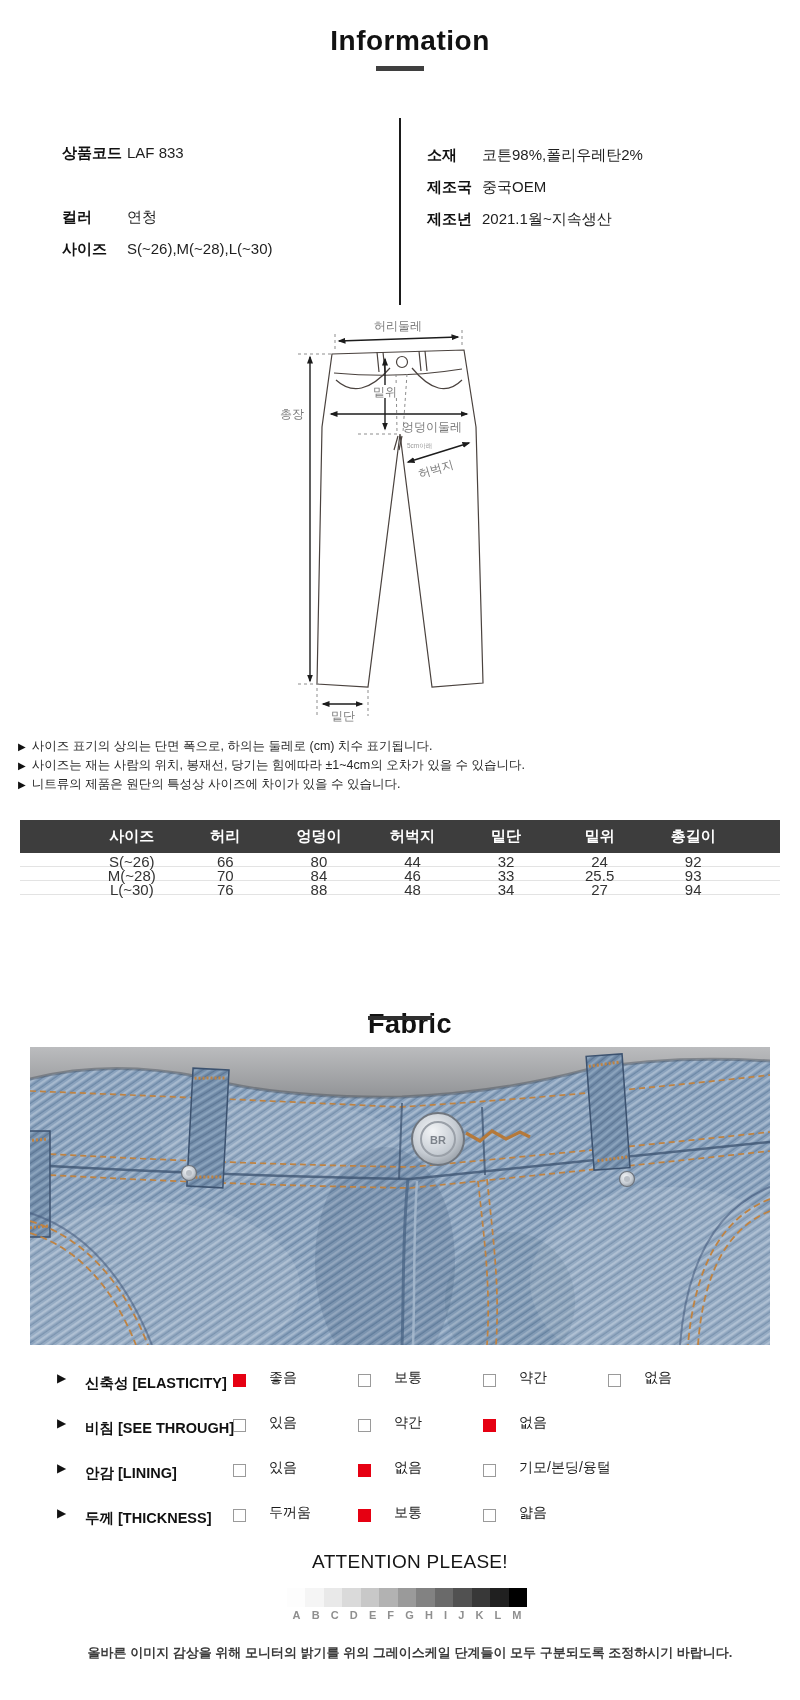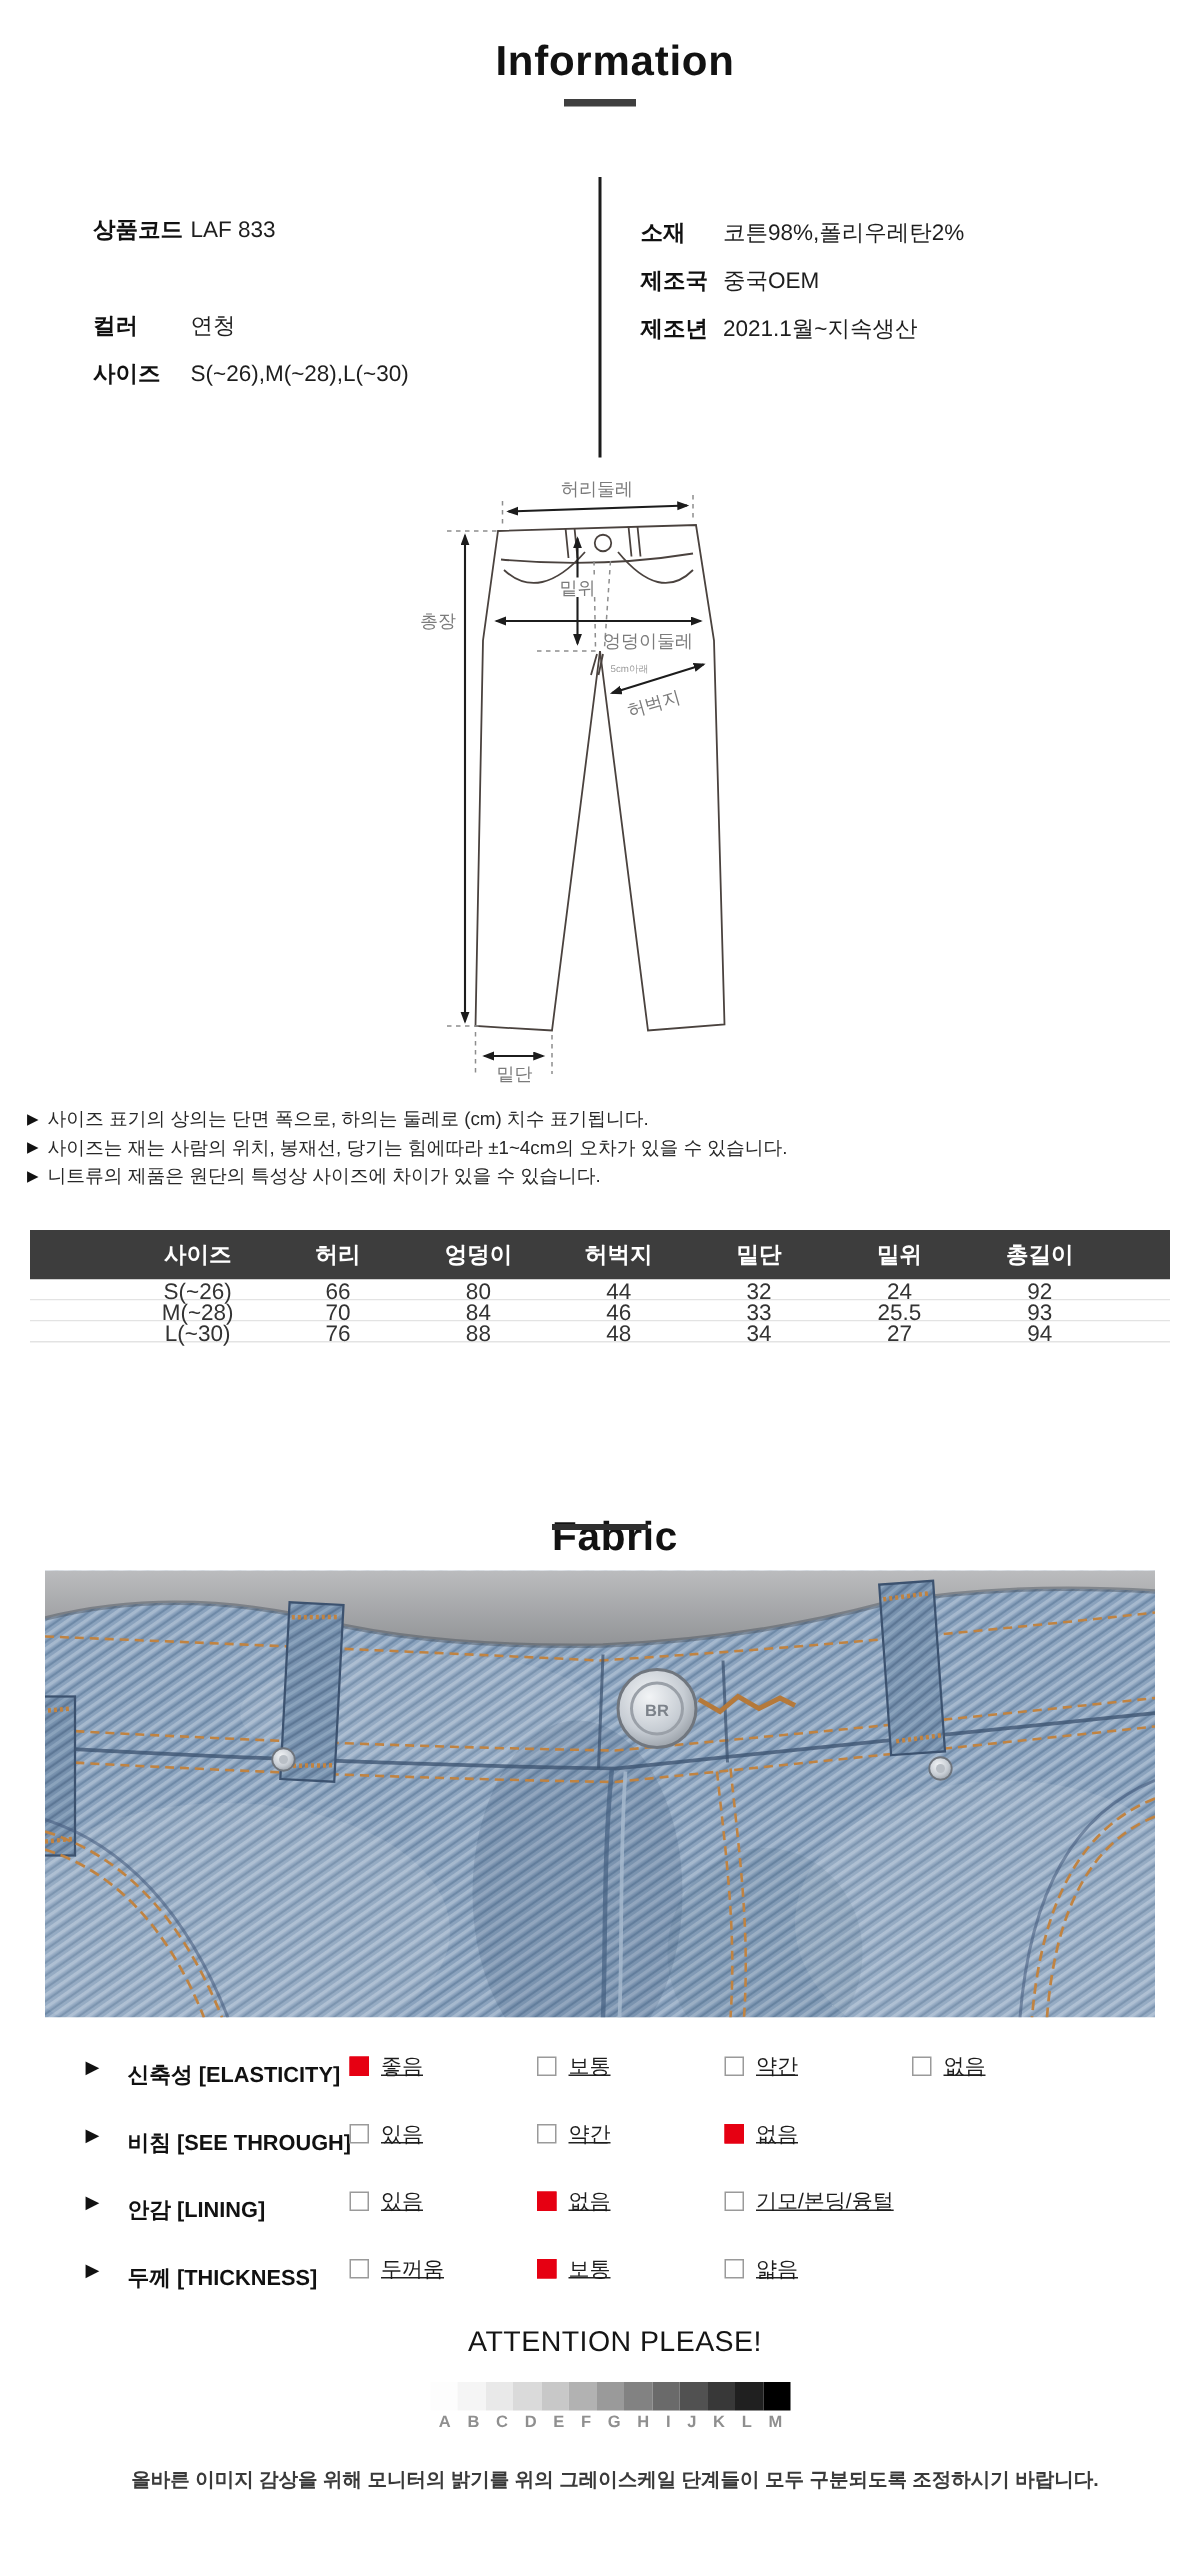--- a/index.html
+++ b/index.html
@@ -45,21 +45,21 @@
   .st-row { height:14px; font-size:15px; color:#333; border-bottom:1px solid #e3e3e3; background:#fff; }
 
   
   .photo { position:absolute; left:30px; top:1047px; width:740px; height:298px; display:block; }
 
   
   .attributes { position:absolute; left:0; top:1355px; width:800px; }
   .attr-row { height:45px; display:flex; align-items:center; padding-left:57px; box-sizing:border-box; }
   .attr-tri { width:28px; font-size:12px; color:#111; }
   .attr-label { width:148px; flex:0 0 148px; font-weight:700; font-size:14.5px; color:#111; white-space:nowrap;margin-top:12px; }
-  .attr-opt { width:125px; flex:0 0 125px; display:flex; align-items:center; gap:8px;text-decoration:underline; }
+  .attr-opt { width:125px; flex:0 0 125px; display:flex; align-items:flex-end; gap:23px; }
   .cb { width:13px; height:13px; box-sizing:border-box; border:1px solid #9a9a9a; background:#fff; flex:0 0 13px; }
   .cb.checked { background:var(--accent,#e60012); border-color:var(--accent,#e60012); }
   .opt-text { font-size:14px; color:#1c1c1c; white-space:nowrap; }
 
   
   .attention-title { position:absolute; top:1551px; left:0; width:100%; text-align:center;
     font-size:19px; font-weight:400; letter-spacing:.3px; color:#151515; }
   .grayscale { position:absolute; left:287px; top:1588px; width:240px; height:19px; display:flex; }
   .gs-cell { flex:1 1 auto; height:19px; }
   .gs-letters { position:absolute; left:287px; top:1609px; width:240px; display:flex; }

